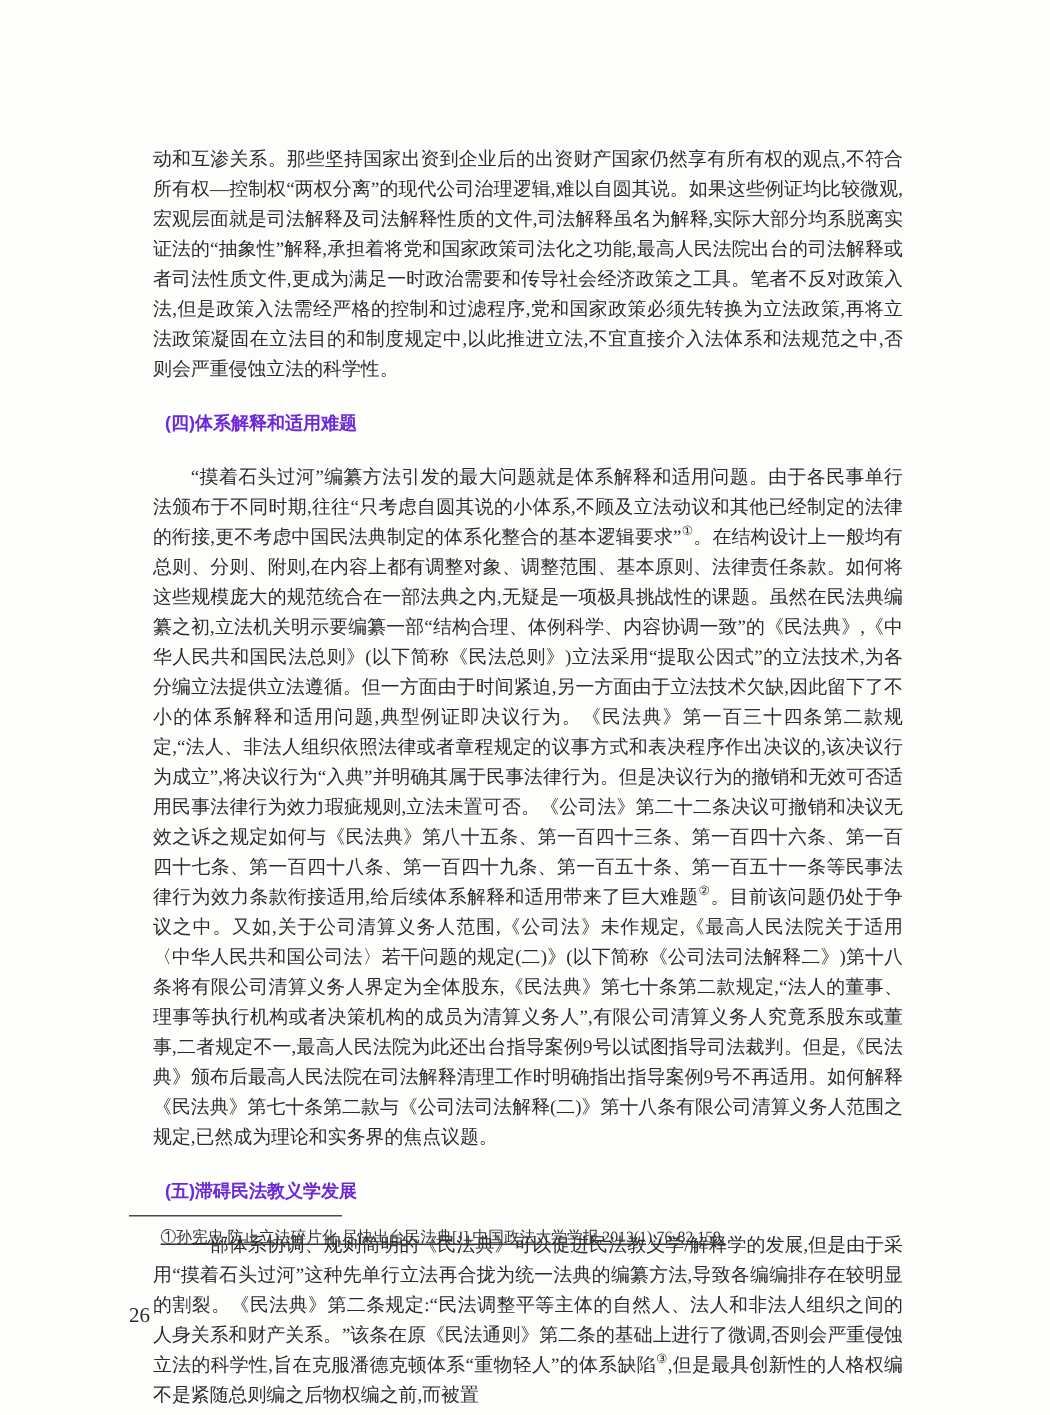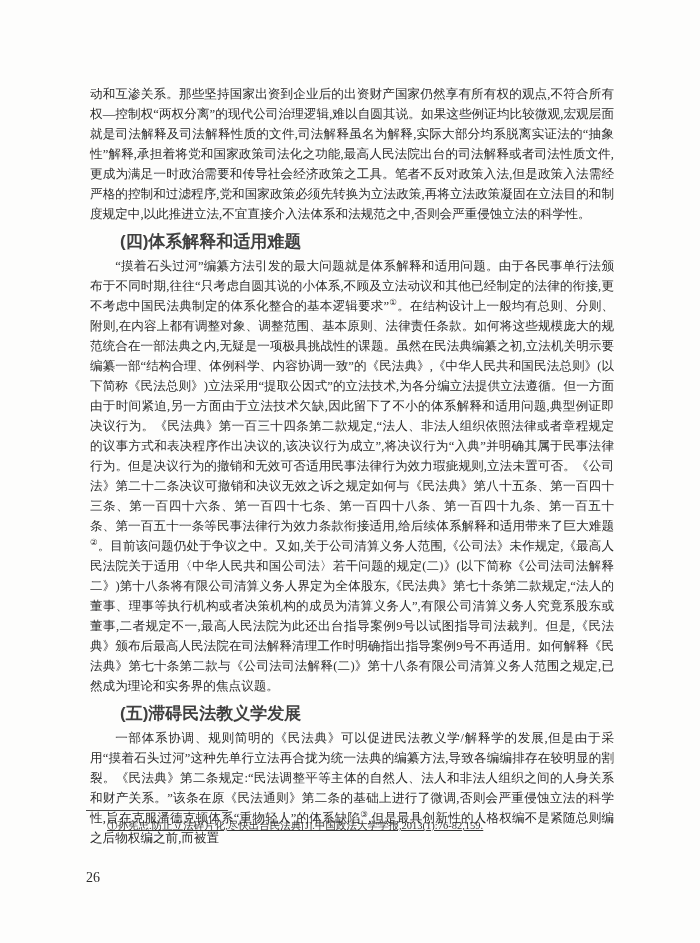--- a/index.html
+++ b/index.html
@@ -20,34 +20,34 @@
     left: 86px;
     top: 80px;
     width: 532px;
     color: #2c2c2c;
     font-size: 12.6px;
     line-height: 20px;
     text-align: justify;
     text-justify: inter-ideograph;
   }
   .para {
-    margin: 4px;
+    margin: 16px;
     word-break: break-all;
   }
   .para.indent {
     text-indent: 2em;
   }
   .heading {
     font-family: "Liberation Sans", "DejaVu Sans", sans-serif;
     font-weight: 700;
-    font-size: 17px;
+    font-size: 12px;
     line-height: 20px;
     margin: 8px 0 4px 0;
     text-indent: 2em;
-    color: #404040;
+    color: #6d28d9;
   }
   sup.fnref {
     font-size: 8.5px;
     line-height: 0;
     vertical-align: super;
   }
   .footnote-block {
     position: absolute;
     left: 86px;
     top: 810px;

